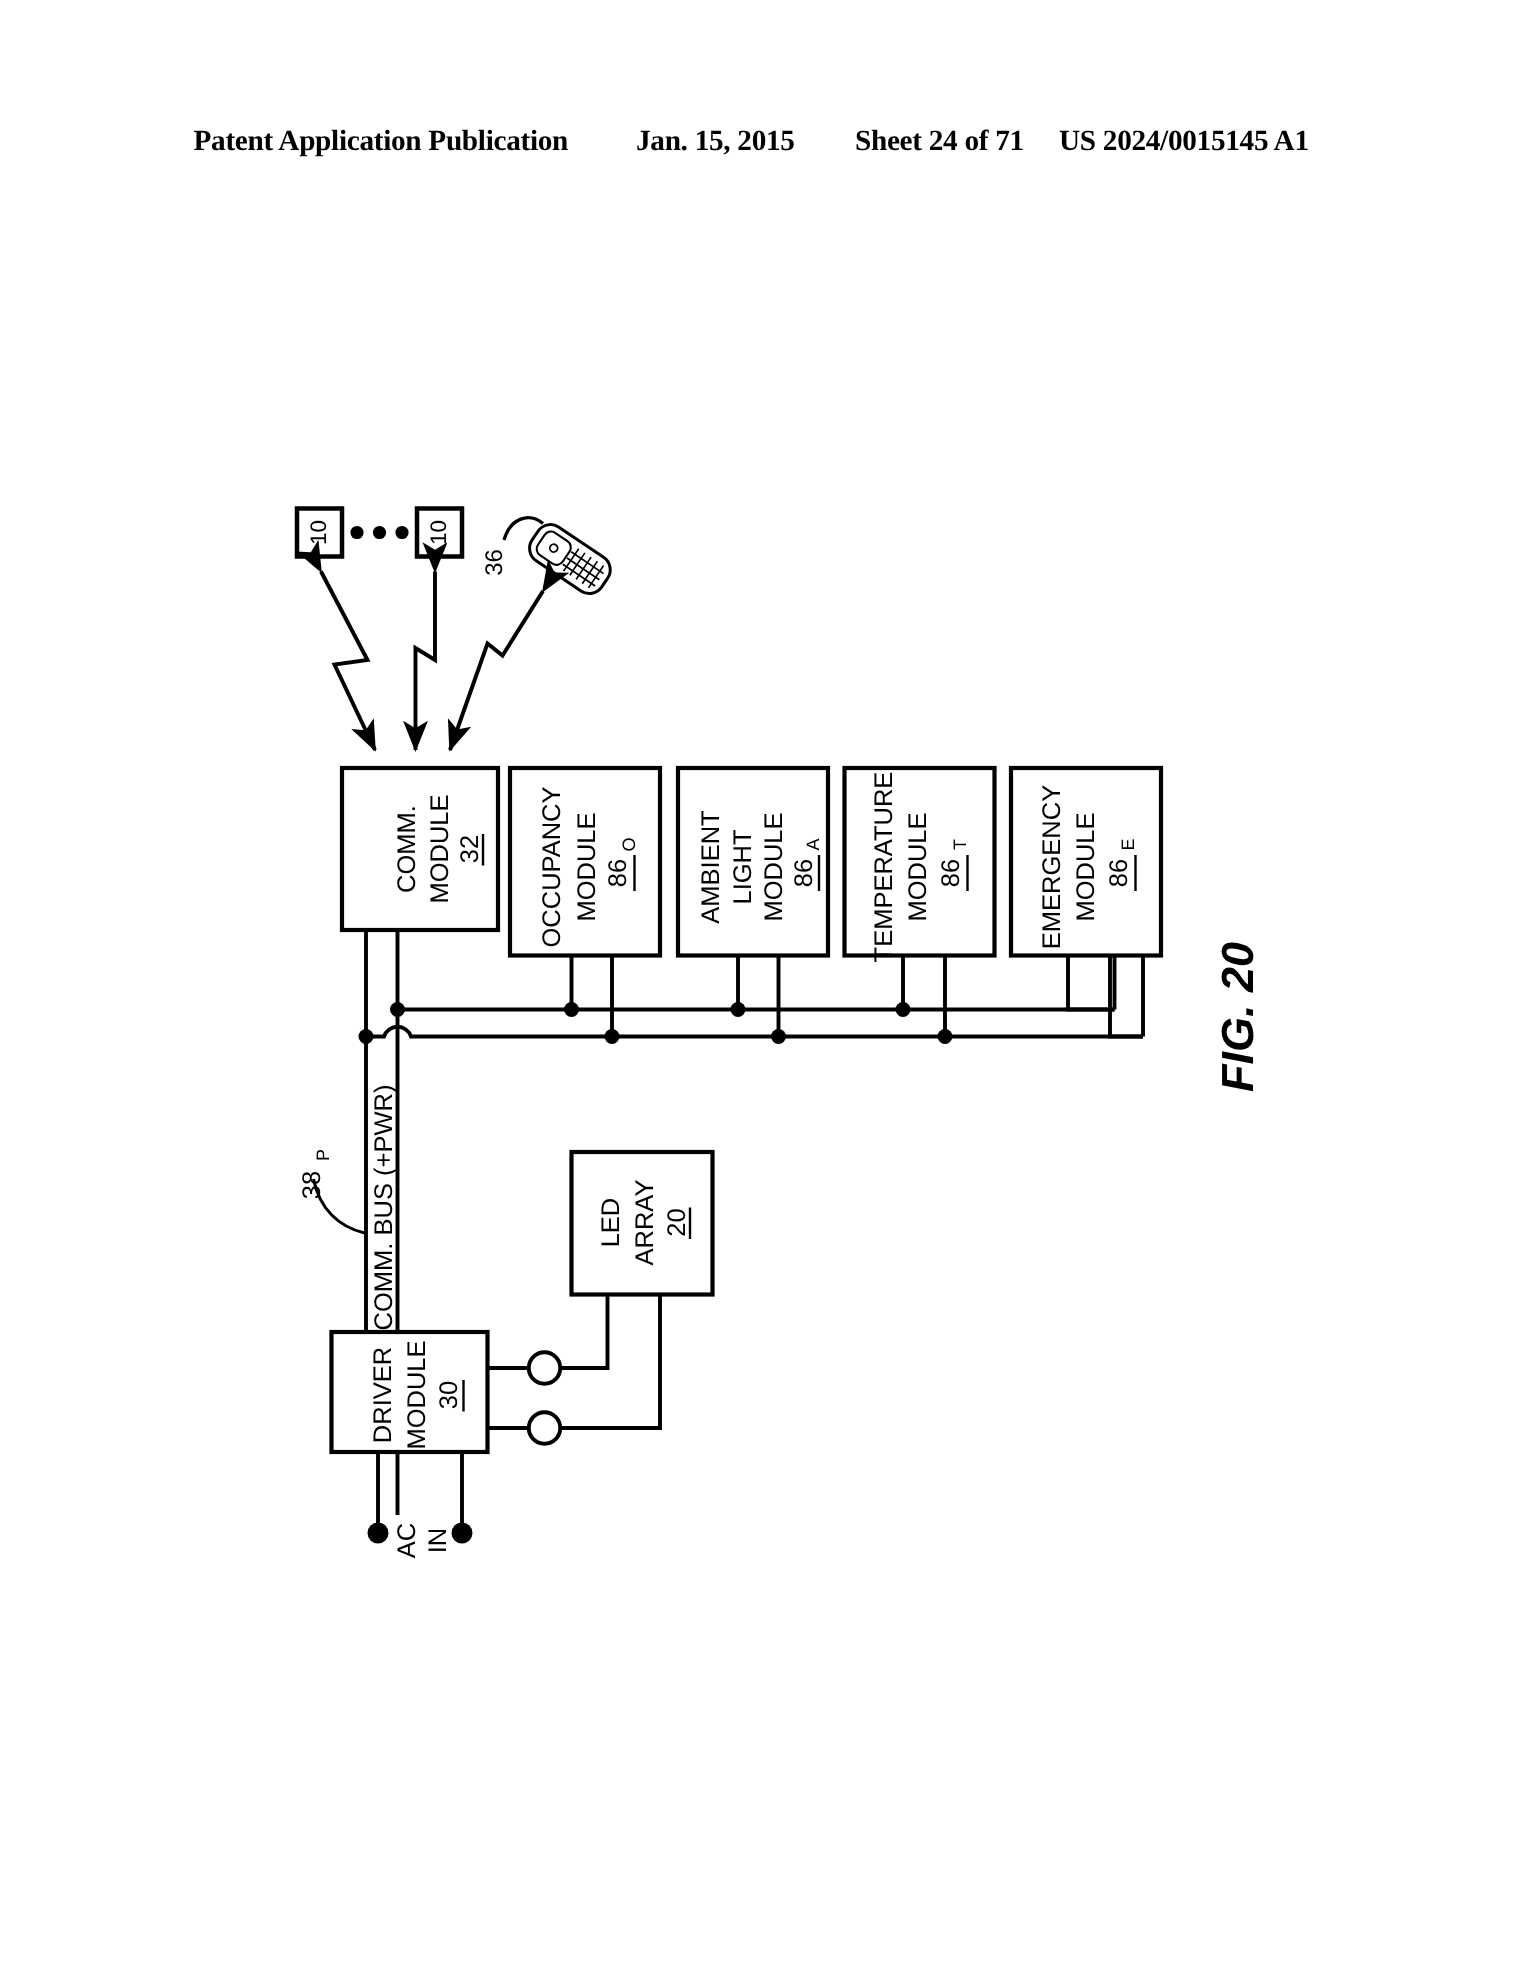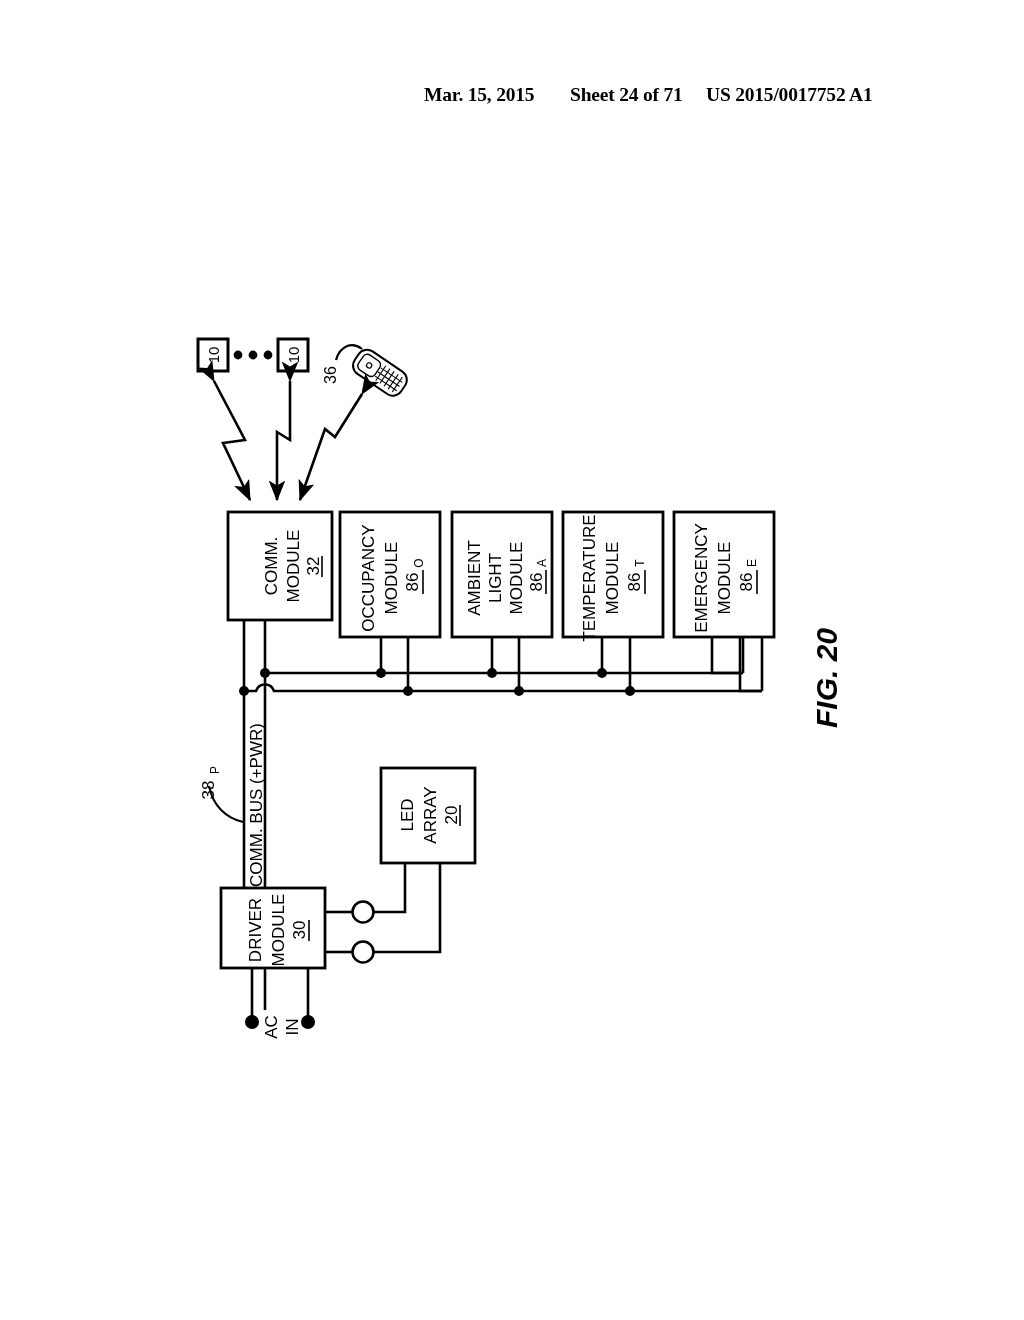--- a/index.html
+++ b/index.html
@@ -73,23 +73,24 @@
     font-style: italic;
     font-weight: bold;
     font-size: 30px;
     fill: #000000;
   }
 </style>
 </head>
 <body>
 
 <div id="patent-header">
-  <span class="h-date">Mar. 15, 2015</span>
+  <span class="h-pub">Patent Application Publication</span>
+  <span class="h-date">Jan. 15, 2015</span>
   <span class="h-sheet">Sheet 24 of 71</span>
-  <span class="h-num">US 2015/0017752 A1</span>
+  <span class="h-num">US 2024/0015145 A1</span>
 </div>
 
 <div id="figure-canvas">
 <svg width="1024" height="1320" viewBox="0 0 1024 1320" xmlns="http://www.w3.org/2000/svg">
 
   <defs>
     <marker id="arrowhead" markerWidth="9" markerHeight="9" refX="7.5" refY="3.2" orient="auto" markerUnits="strokeWidth">
       <path d="M0,0 L8,3.2 L0,6.4 L1.9,3.2 z" fill="#000"></path>
     </marker>
   </defs>

